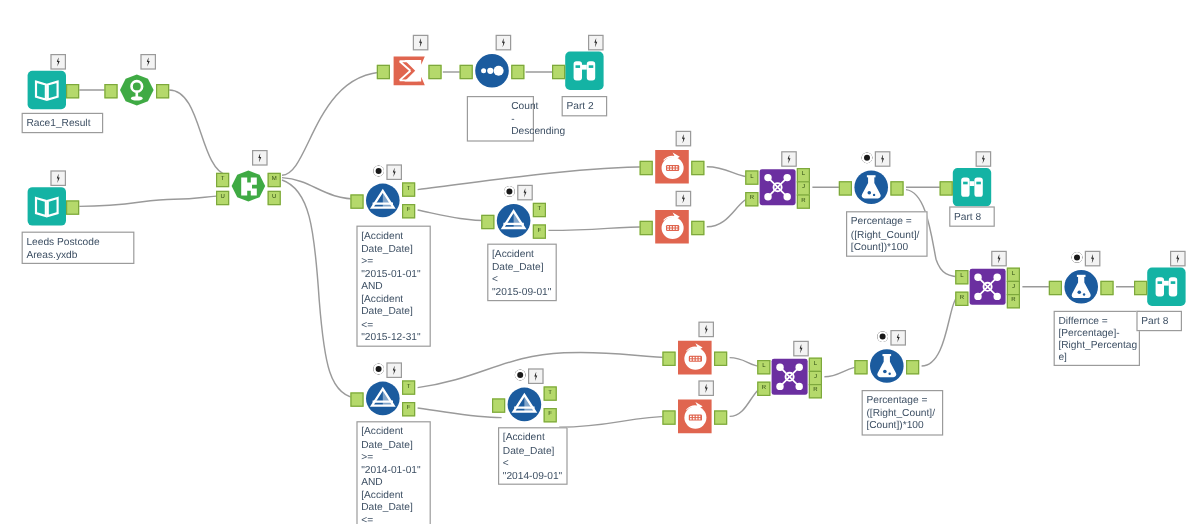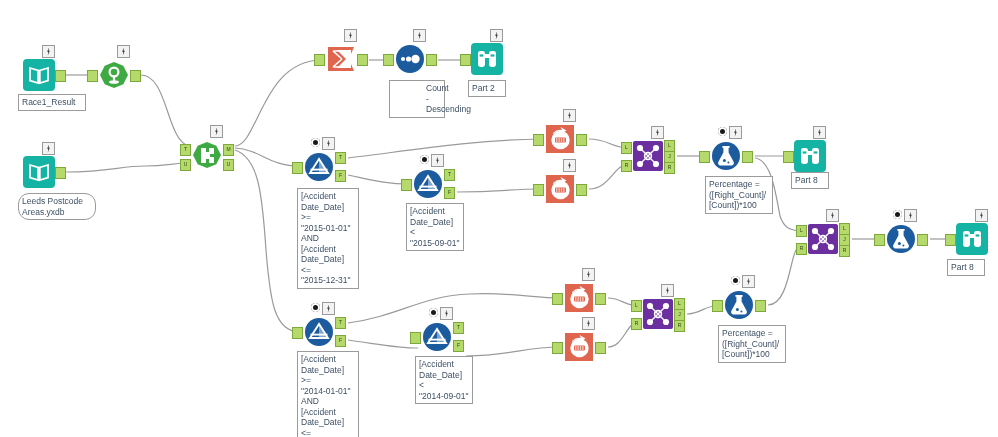--- a/index.html
+++ b/index.html
@@ -158,21 +158,21 @@
     <div class="badge lightning"></div>
     <div class="glyph">
       <svg width="34" height="34" viewBox="0 0 34 34">
         <rect x="1" y="1" width="32" height="32" rx="4" fill="#14b3a4"></rect>
         <path d="M8 10 L16.2 12.4 L16.2 25 L8 22.6 Z" fill="none" stroke="#ffffff" stroke-width="1.8"></path>
         <path d="M26 10 L17.8 12.4 L17.8 25 L26 22.6 Z" fill="none" stroke="#ffffff" stroke-width="1.8"></path>
       </svg>
     </div>
     <div class="anchor out plain" style="top:12px;"></div>
   </div>
-  <div class="label" style="left:18px;top:193px;width:78px;border-radius:11px;">Leeds Postcode
+  <div class="label" style="left:18px;top:193px;width:94px;">Leeds Postcode
 Areas.yxdb</div>
 
   <div class="node" style="left:190px;top:138px;">
     <div class="badge lightning"></div>
     <div class="glyph">
       <svg width="34" height="34" viewBox="0 0 34 34">
         <polygon points="17,1 26.3,4.7 31,14 26.3,23.3 17,27 7.7,23.3 3,14 7.7,4.7" fill="#3faa44" transform="translate(0,3)"></polygon>
         <path d="M11 10 h5 v4 h3 v-4 h5 v6 h-4 v3 h4 v6 h-5 v-4 h-3 v4 h-5 z" fill="#ffffff"></path>
       </svg>
     </div>
@@ -534,20 +534,24 @@
         <circle cx="17" cy="17" r="14" fill="#1b5b9e"></circle>
         <path d="M14.4 8 h5.2 v5.4 l5 9.4 a2.4 2.4 0 0 1 -2.1 3.6 h-11 a2.4 2.4 0 0 1 -2.1 -3.6 l5 -9.4 z" fill="#ffffff"></path>
         <circle cx="15.4" cy="21.6" r="1.5" fill="#1b5b9e"></circle>
         <circle cx="19.4" cy="23.4" r="1" fill="#1b5b9e"></circle>
         <rect x="13.4" y="7" width="7.2" height="1.8" fill="#ffffff"></rect>
       </svg>
     </div>
     <div class="anchor in plain" style="top:12px;"></div>
     <div class="anchor out plain" style="top:12px;"></div>
   </div>
+  <div class="label tight" style="left:878px;top:259px;width:72px;">Differnce =
+[Percentage]-
+[Right_Percentag
+e]</div>
 
   <div class="node" style="left:955px;top:222px;">
     <div class="badge lightning"></div>
     <div class="glyph">
       <svg width="34" height="34" viewBox="0 0 34 34">
         <rect x="1" y="1" width="32" height="32" rx="4" fill="#14b3a4"></rect>
         <rect x="8" y="9" width="7" height="16" rx="2.4" fill="#ffffff"></rect>
         <rect x="19" y="9" width="7" height="16" rx="2.4" fill="#ffffff"></rect>
         <rect x="15" y="12" width="4" height="4" fill="#ffffff"></rect>
         <rect x="9.6" y="12.4" width="3.8" height="2.2" fill="#14b3a4"></rect>

